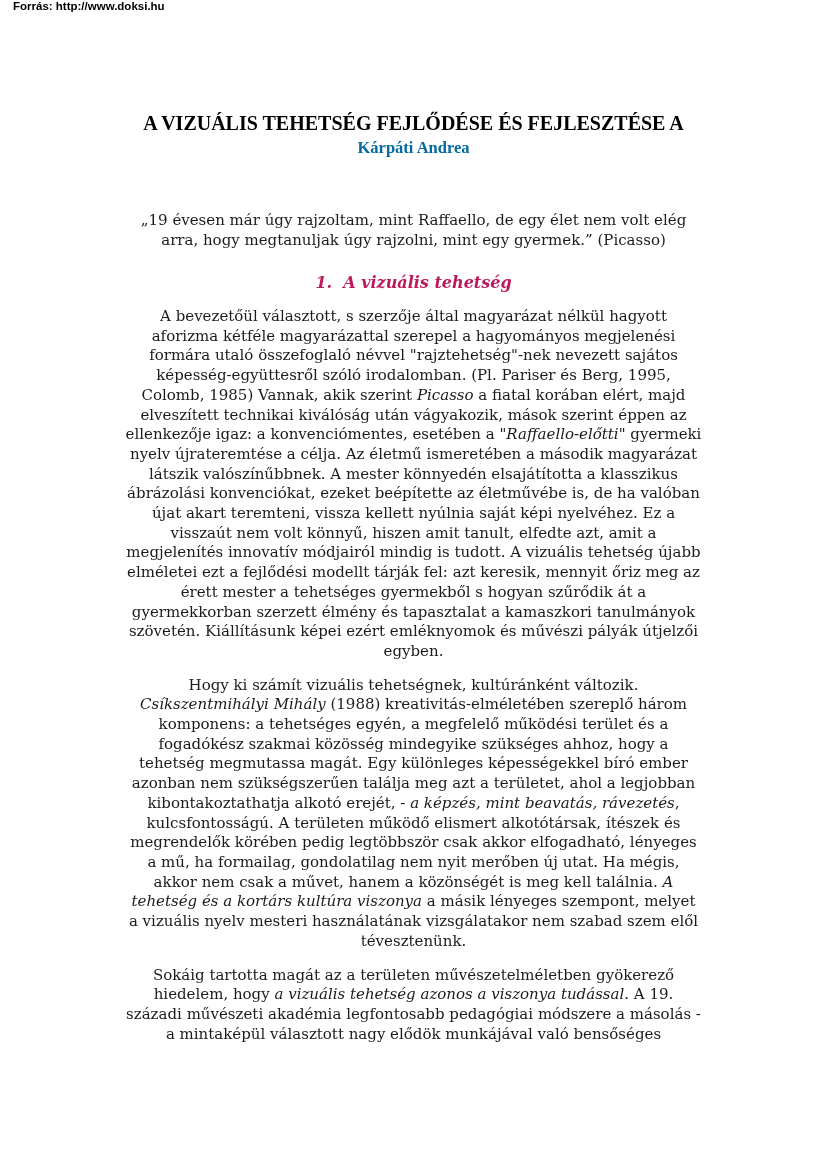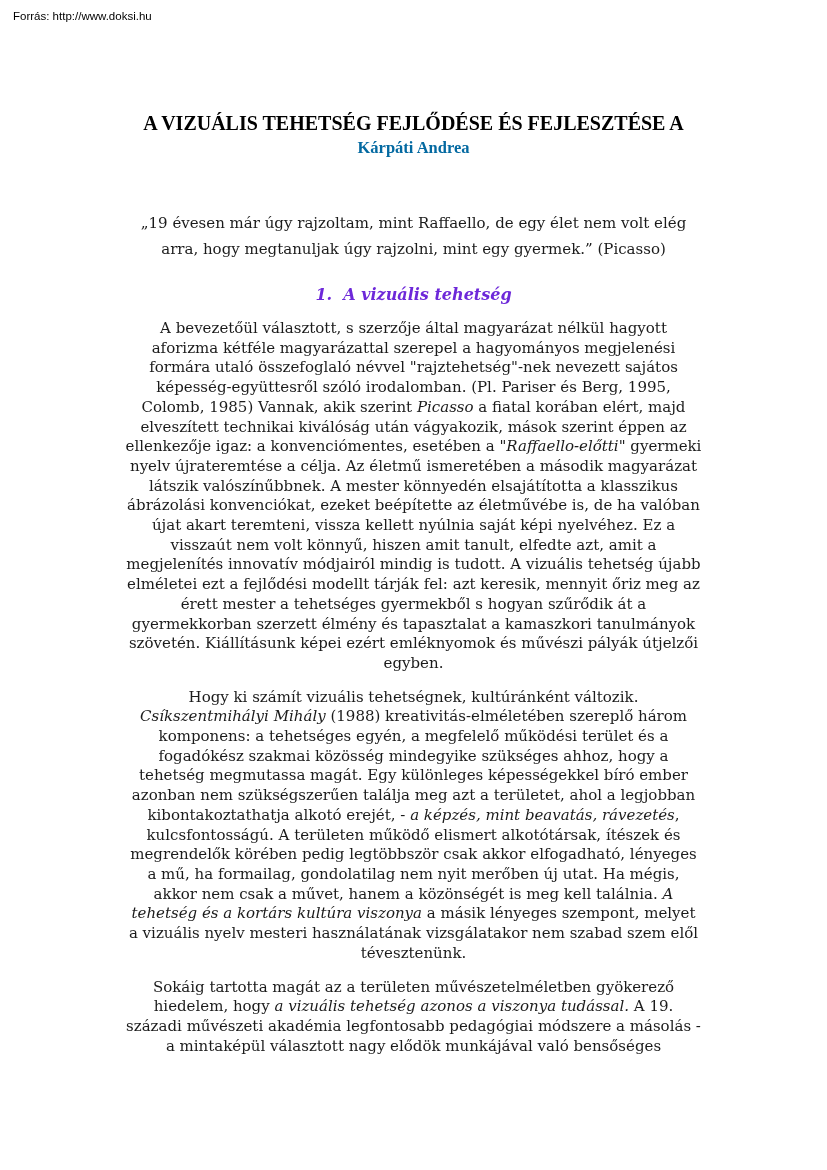--- a/index.html
+++ b/index.html
@@ -6,24 +6,25 @@
   body {
     width: 827px; height: 1170px;
     background: #ffffff;
     position: relative;
     overflow: hidden;
     font-family: "DejaVu Serif", serif;
     color: #1b1b1b;
   }
   .source-label {
     position: absolute;
-    top: 10px; left: 13px;
+    top: 0; left: 13px;
     font-family: "Liberation Sans", sans-serif;
     font-size: 11.5px;
     color: #000000;
+    font-weight: bold;
   }
   .doc {
     width: 585px;
     margin: 0 auto;
     padding-top: 112px;
     text-align: center;
   }
   .doc-title {
     margin: 0;
     font-family: "Liberation Serif", serif;
@@ -43,29 +44,29 @@
   .citation {
     max-width: 478px;
     margin: 37px auto 0;
     font-size: 15px;
     line-height: 23px;
   }
   .quote {
     max-width: 552px;
     margin: 52px auto 0;
     font-size: 15px;
-    line-height: 26px;
+    line-height: 20px;
   }
   .section-heading {
     margin: 23px 0 0;
     font-size: 16px;
     line-height: 19px;
     font-weight: bold;
     font-style: italic;
-    color: #6d28d9;
+    color: #be185d;
   }
   .body-para {
     margin: 14px 4px 0;
     font-size: 15px;
     line-height: 19.7px;
     text-align: center;
   }
   .body-para:first-child { margin-top: 15px; }
   .it { font-style: italic; }
 </style>

